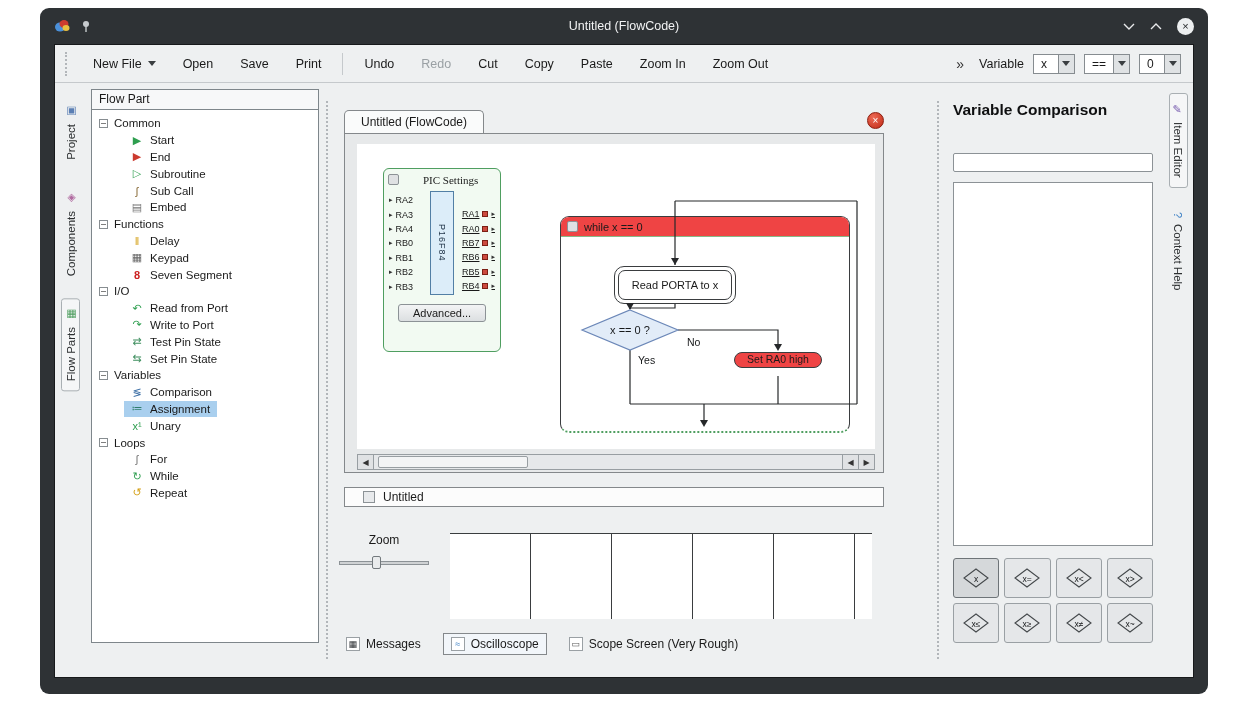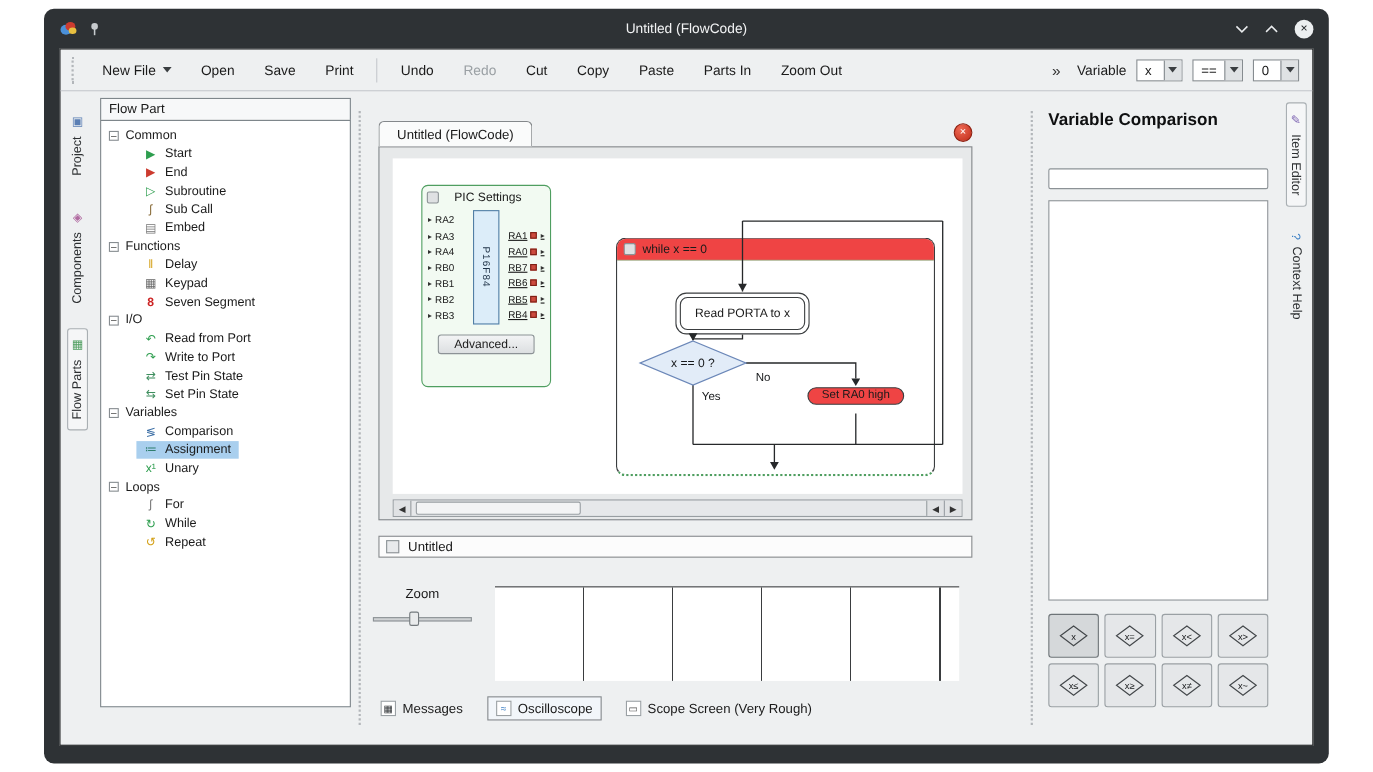--- a/index.html
+++ b/index.html
@@ -76,21 +76,21 @@
     padding:4px 16px 4px; font-size:12px; }
   .doc-close { margin-left:auto; width:17px; height:17px; border-radius:50%;
     background:radial-gradient(circle at 35% 30%, #ee6a55, #c02a17); border:1px solid #8c1d0e;
     color:#fff; font-size:10px; display:flex; align-items:center; justify-content:center; margin-bottom:4px; }
   .canvas-frame { border:1px solid #84888b; background:#e7e9ea; padding:10px 8px 4px 12px; height:340px; }
   .canvas { position:relative; width:518px; height:305px; background:#fff; overflow:hidden; }
 
   
   .pic { position:absolute; left:26px; top:24px; width:118px; height:184px; background:#f2faf2;
     border:1px solid #4f9e60; border-radius:6px; padding:5px 4px 4px; font-size:11px; }
-  .pic-head { display:flex; align-items:flex-start; gap:14px; margin-bottom:5px; }
+  .pic-head { display:flex; align-items:flex-start; gap:24px; margin-bottom:5px;font-family:Liberation Serif, serif; }
   .mini-sq { width:11px; height:11px; border:1px solid #8c9296; background:#dfe1e3; border-radius:2px; flex:0 0 11px; }
   .chip-wrap { position:relative; height:106px; }
   .chip { position:absolute; left:42px; top:0; width:24px; height:104px; background:#dcedf9;
     border:1px solid #527fa5; display:flex; align-items:center; justify-content:center; }
   .chip span { writing-mode:vertical-rl; font-size:9px; letter-spacing:1px; color:#213549; }
   .pins-l { position:absolute; left:1px; top:2px; }
   .pins-r { position:absolute; right:1px; top:16px;text-decoration:underline; }
   .pin { height:14.4px; display:flex; align-items:center; gap:3px; font-size:9px; }
   .pin.pr { justify-content:flex-end; }
   .pin .parrow { font-size:7px; color:#333; }
@@ -114,21 +114,21 @@
   
   .hscroll { margin-top:5px; height:16px; display:flex; border:1px solid #989ea2; background:#e6e8ea; }
   .hs-btn { width:16px; display:flex; align-items:center; justify-content:center; font-size:8px;
     color:#333; background:#e0e2e4; border-right:1px solid #989ea2; }
   .hs-btn.rb { border-right:none; border-left:1px solid #989ea2; }
   .hs-track { flex:1; position:relative; }
   .hs-thumb { position:absolute; left:4px; top:1px; bottom:1px; width:150px; background:#f3f4f5;
     border:1px solid #989ea2; border-radius:2px; }
 
   .untitled-bar { margin-top:14px; height:20px; width:540px; border:1px solid #84888b; background:#fcfcfc;
-    display:flex; align-items:center; gap:8px; padding:0 6px; font-size:12px; }
+    display:flex; align-items:center; gap:8px; padding:0 18px; font-size:12px; }
   .ub-box { width:12px; height:12px; border:1px solid #8c9296; background:#e8eaec; }
 
   
   .bottom-zone { display:flex; margin-top:26px; padding-left:6px; }
   .zoom { width:96px; text-align:center; font-size:12px; }
   .slider { margin-top:8px; position:relative; height:15px; }
   .slider .track { position:absolute; left:3px; right:3px; top:6px; height:4px; background:#cfd2d4; border:1px solid #8c9296; }
   .slider .thumb { position:absolute; left:36px; top:1px; width:9px; height:13px; background:#e9ebec;
     border:1px solid #73797d; border-radius:2px; }
   .scope { flex:1; margin-left:18px; margin-right:62px; height:86px; border-top:1px solid #3a3d3f;
@@ -204,21 +204,21 @@
         </span>
       <span class="tbtn">Open</span>
       <span class="tbtn">Save</span>
       <span class="tbtn">Print</span>
       <span class="tsep"></span>
       <span class="tbtn">Undo</span>
       <span class="tbtn disabled">Redo</span>
       <span class="tbtn">Cut</span>
       <span class="tbtn">Copy</span>
       <span class="tbtn">Paste</span>
-      <span class="tbtn">Parts In</span>
+      <span class="tbtn">Zoom In</span>
       <span class="tbtn">Zoom Out</span>
       <div class="toolbar-right">
         <span class="overflow">»</span>
         <span>Variable</span>
         <span class="combo">
             <span class="val">x</span>
             <span class="arr">
               <span class="caret"></span>
             </span>
           </span>

